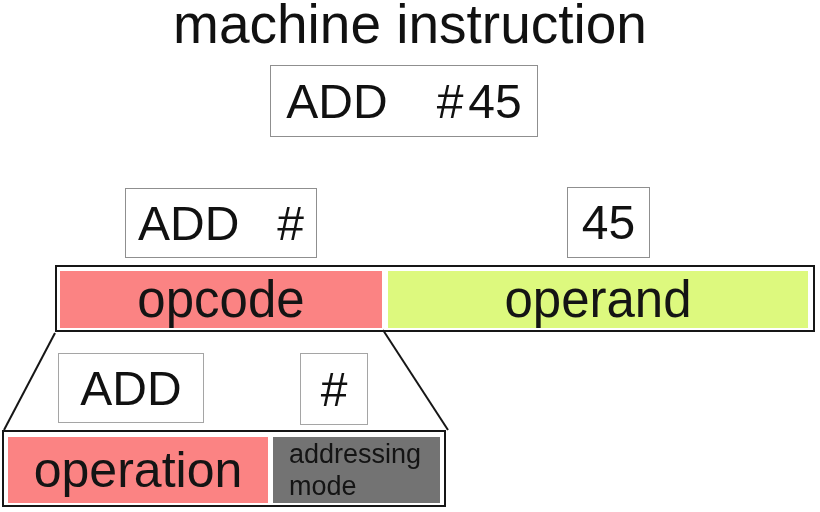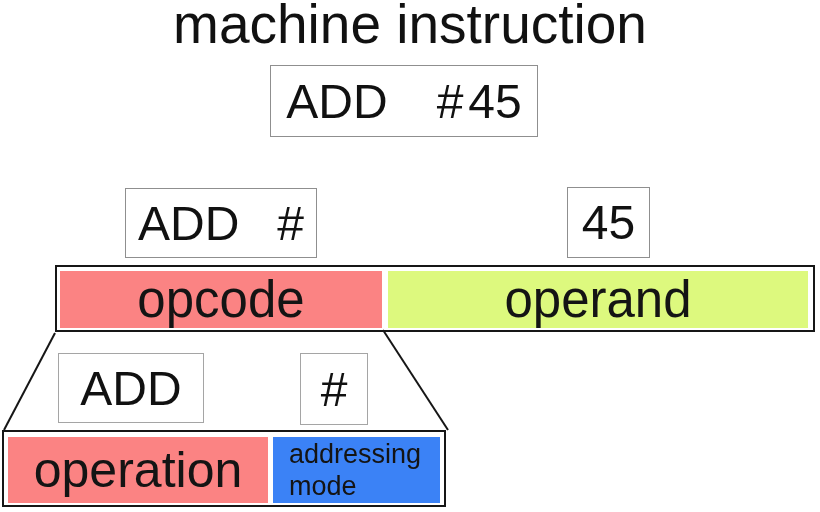--- a/index.html
+++ b/index.html
@@ -90,16 +90,16 @@
 
   <div class="valuebox box-op-val">
     <span>ADD</span>
   </div>
   <div class="valuebox box-mode-val">
     <span>#</span>
   </div>
 
   <div class="container container-sub">
     <div class="subfield subfield-operation" style="background: rgb(251, 131, 131);">operation</div>
-    <div class="subfield subfield-mode" style="background: #3b82f6; padding-left: 16px;">addressing mode</div>
+    <div class="subfield subfield-mode" style="background: #737373; padding-left: 16px;">addressing mode</div>
   </div>
 
 </div>
 
 </body></html>

